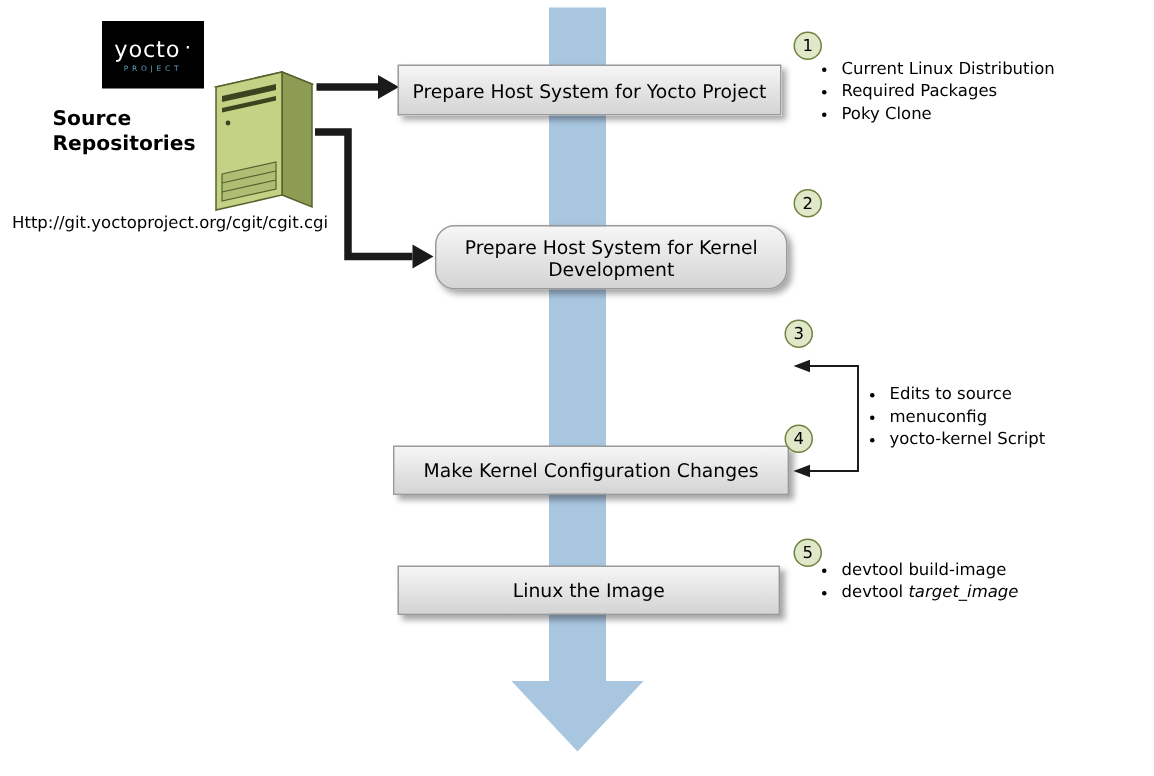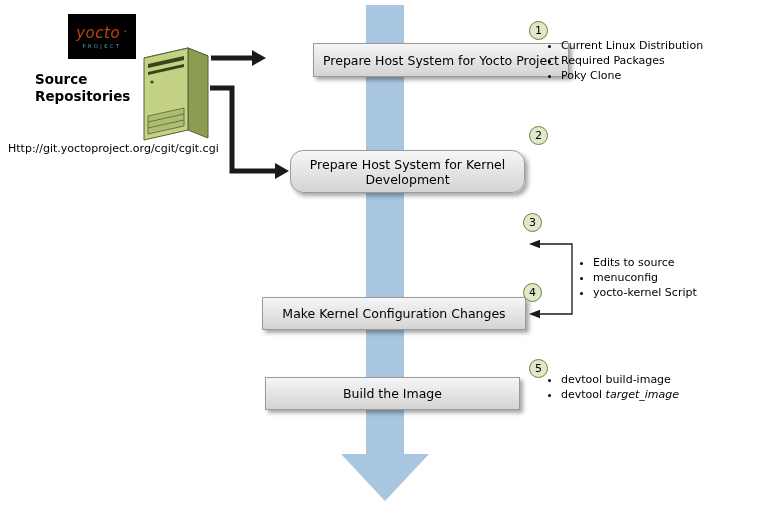--- a/index.html
+++ b/index.html
@@ -9,21 +9,21 @@
   }
   .arrows{position:absolute;left:0;top:0;z-index:1;}
 
   
   .box{
     position:absolute;z-index:2;display:flex;align-items:center;justify-content:center;
     text-align:center;font-size:12.5px;line-height:15px;padding:2px 6px;box-sizing:border-box;
     background:linear-gradient(180deg,#f6f6f6 0%,#e3e3e3 55%,#d4d4d4 100%);
     border:1px solid #9a9a9a;box-shadow:3px 3px 4px rgba(0,0,0,0.35);
   }
-  .box-1{left:265px;top:43px;width:256px;height:34px;margin-left:48px;}
+  .box-1{left:265px;top:43px;width:256px;height:34px;}
   .box-2{left:290px;top:150px;width:235px;height:43px;border-radius:13px;}
   .box-3{left:236px;top:228px;width:290px;height:33px;}
   .box-4{left:262px;top:297px;width:264px;height:33px;}
   .box-5{left:265px;top:377px;width:255px;height:33px;}
 
   
   .circle{
     position:absolute;z-index:3;width:19px;height:19px;border-radius:50%;
     background:#dfe8c8;border:1px solid #71813f;box-sizing:border-box;
     display:flex;align-items:center;justify-content:center;font-size:11px;
@@ -42,21 +42,21 @@
   .ul-1{left:548px;top:38px;width:180px;}
   .ul-2{left:548px;top:136px;width:180px;}
   .ul-shared{left:580px;top:255px;width:160px;}
   .ul-5{left:548px;top:372px;width:185px;}
 
   
   .logo{
     position:absolute;left:68px;top:14px;width:68px;height:45px;z-index:4;
     background:#000;display:flex;flex-direction:column;align-items:center;justify-content:center;
   }
-  .logo-brand{color:#c2410c;font-size:15px;letter-spacing:0.5px;line-height:16px;font-style:italic;}
+  .logo-brand{color:#ffffff;font-size:15px;letter-spacing:0.5px;line-height:16px;}
   .logo-dot{margin-left:3px;font-size:13px;vertical-align:2px;}
   .logo-sub{color:#5aa4b4;font-size:5px;letter-spacing:2.5px;margin-top:2px;}
 
   .source-label{position:absolute;left:35px;top:71px;z-index:4;font-weight:bold;font-size:13.5px;line-height:17px;}
   .url{position:absolute;left:8px;top:142px;z-index:4;font-size:11px;text-align:right;}
 
   .server{position:absolute;left:136px;top:36px;z-index:3;}
 </style>
 </head>
 <body>
@@ -109,21 +109,21 @@
   <div class="box box-1">
     <span>Prepare Host System for Yocto Project</span>
   </div>
   <div class="box box-2">
     <span>Prepare Host System for Kernel Development</span>
   </div>
   <div class="box box-4">
     <span>Make Kernel Configuration Changes</span>
   </div>
   <div class="box box-5">
-    <span>Build the Image</span>
+    <span>Linux the Image</span>
   </div>
 
   <div class="circle c1">1</div>
   <div class="circle c2">2</div>
   <div class="circle c3">3</div>
   <div class="circle c4">4</div>
   <div class="circle c5">5</div>
 
   <ul class="bullets ul-1">
     <li>Current Linux Distribution</li>

